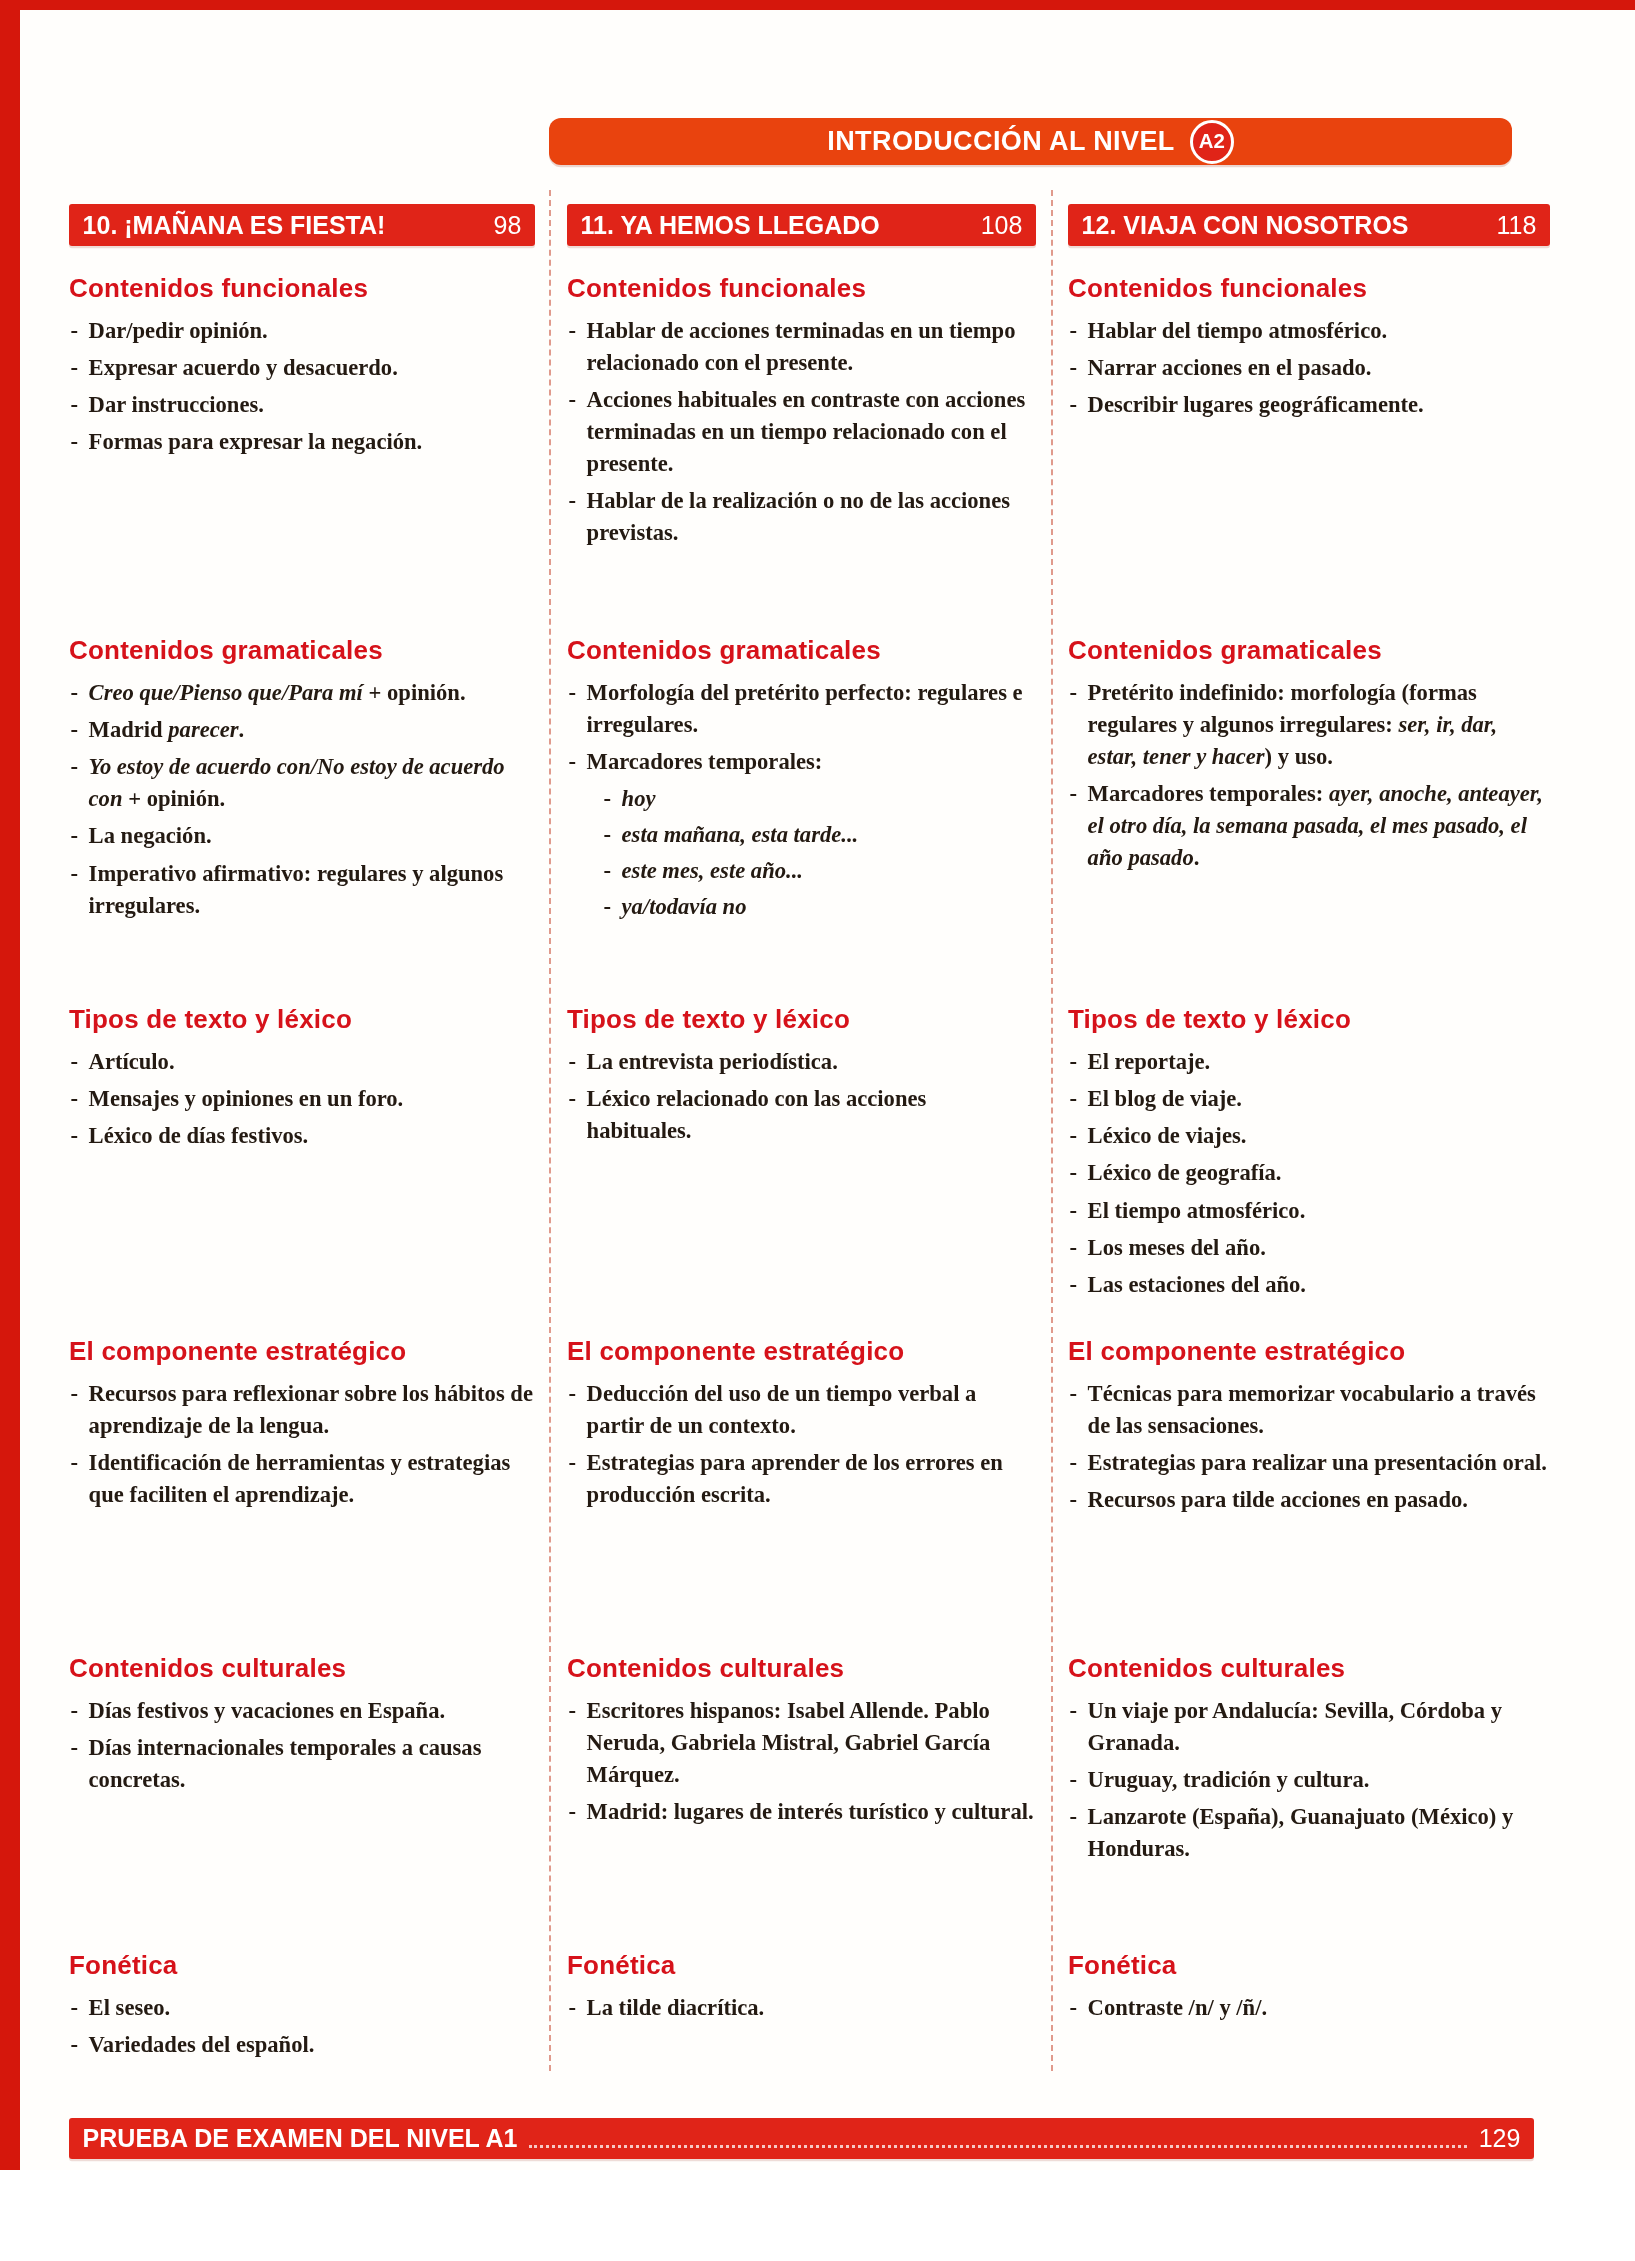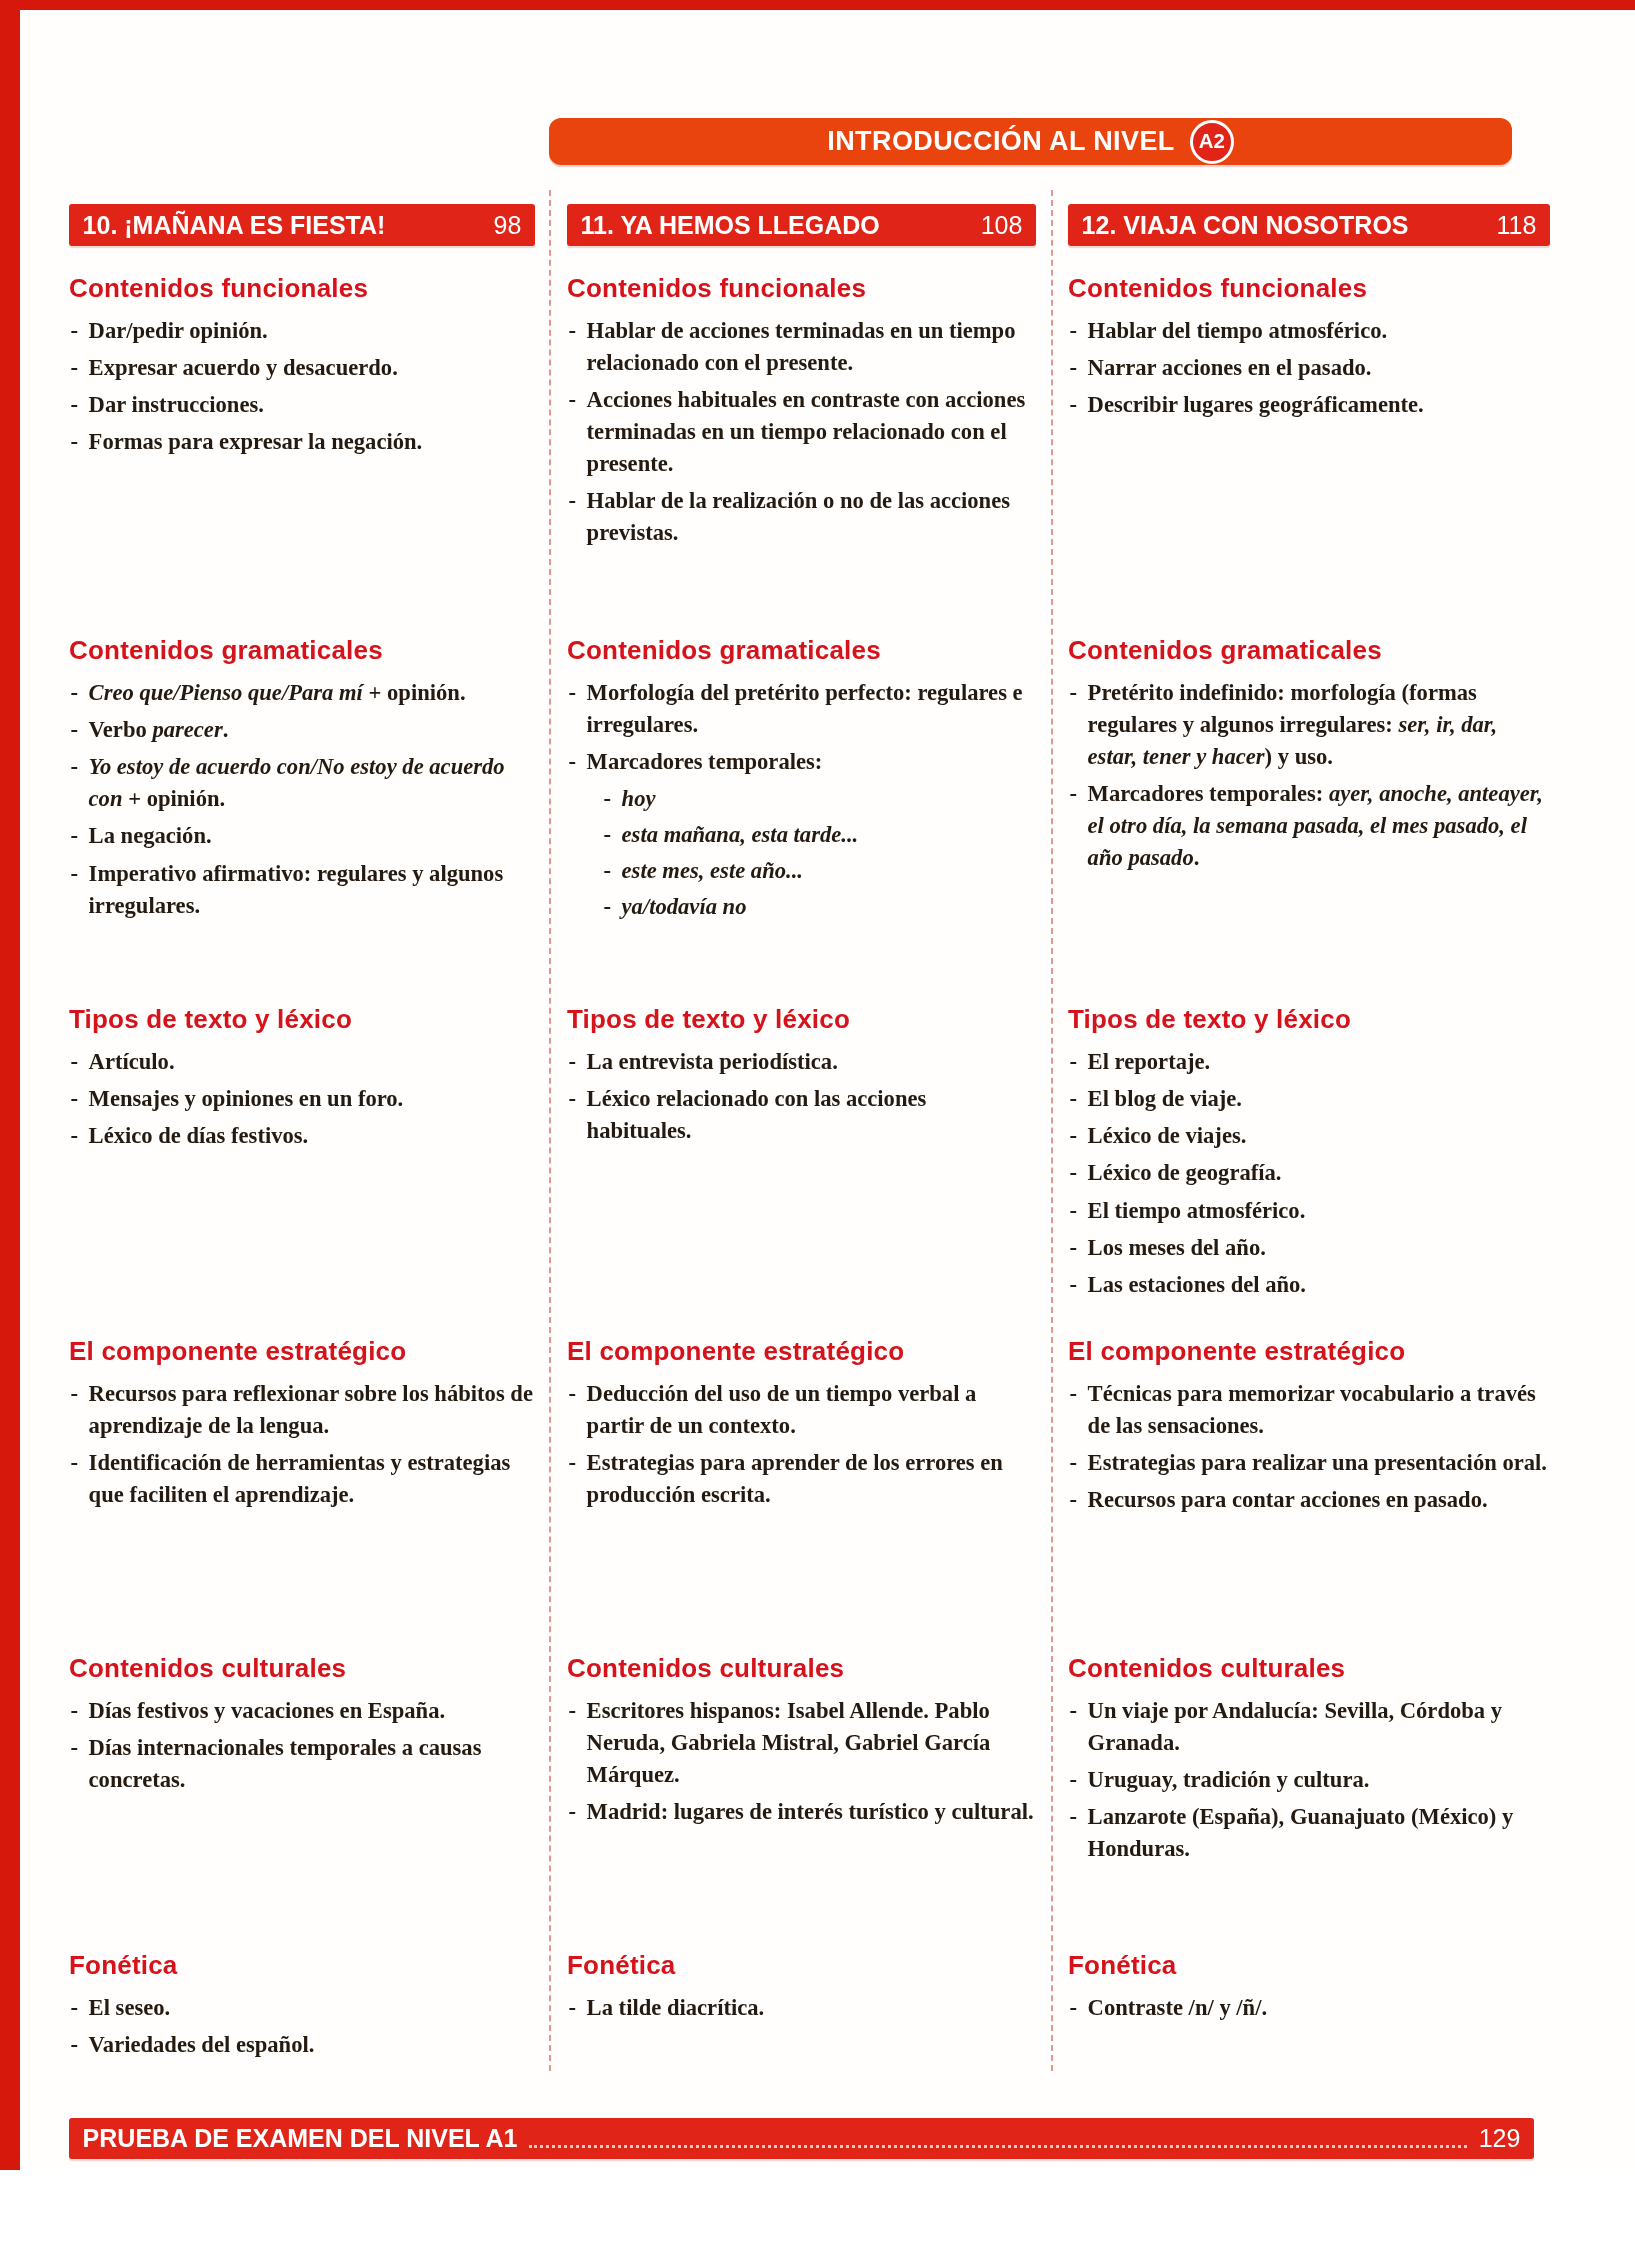--- a/index.html
+++ b/index.html
@@ -96,21 +96,21 @@
             <li class="item"><span>Dar/pedir opinión.</span></li>
             <li class="item"><span>Expresar acuerdo y desacuerdo.</span></li>
             <li class="item"><span>Dar instrucciones.</span></li>
             <li class="item"><span>Formas para expresar la negación.</span></li>
           </ul>
         </div>
         <div class="section sec-1">
           <div class="sec-title">Contenidos gramaticales</div>
           <ul class="items">
             <li class="item"><span class="it">Creo que/Pienso que/Para mí</span><span> + opinión.</span></li>
-            <li class="item"><span>Verbo </span><span class="it">parecer</span><span>.</span></li>
+            <li class="item"><span>Madrid </span><span class="it">parecer</span><span>.</span></li>
             <li class="item"><span class="it">Yo estoy de acuerdo con/No estoy de acuerdo con</span><span> + opinión.</span></li>
             <li class="item"><span>La negación.</span></li>
             <li class="item"><span>Imperativo afirmativo: regulares y algunos irregulares.</span></li>
           </ul>
         </div>
         <div class="section sec-2">
           <div class="sec-title">Tipos de texto y léxico</div>
           <ul class="items">
             <li class="item"><span>Artículo.</span></li>
             <li class="item"><span>Mensajes y opiniones en un foro.</span></li>
@@ -221,21 +221,21 @@
             <li class="item"><span>El tiempo atmosférico.</span></li>
             <li class="item"><span>Los meses del año.</span></li>
             <li class="item"><span>Las estaciones del año.</span></li>
           </ul>
         </div>
         <div class="section sec-3">
           <div class="sec-title">El componente estratégico</div>
           <ul class="items">
             <li class="item"><span>Técnicas para memorizar vocabulario a través de las sensaciones.</span></li>
             <li class="item"><span>Estrategias para realizar una presentación oral.</span></li>
-            <li class="item"><span>Recursos para contar acciones en pasado.</span></li>
+            <li class="item"><span>Recursos para tilde acciones en pasado.</span></li>
           </ul>
         </div>
         <div class="section sec-4">
           <div class="sec-title">Contenidos culturales</div>
           <ul class="items">
             <li class="item"><span>Un viaje por Andalucía: Sevilla, Córdoba y Granada.</span></li>
             <li class="item"><span>Uruguay, tradición y cultura.</span></li>
             <li class="item"><span>Lanzarote (España), Guanajuato (México) y Honduras.</span></li>
           </ul>
         </div>

